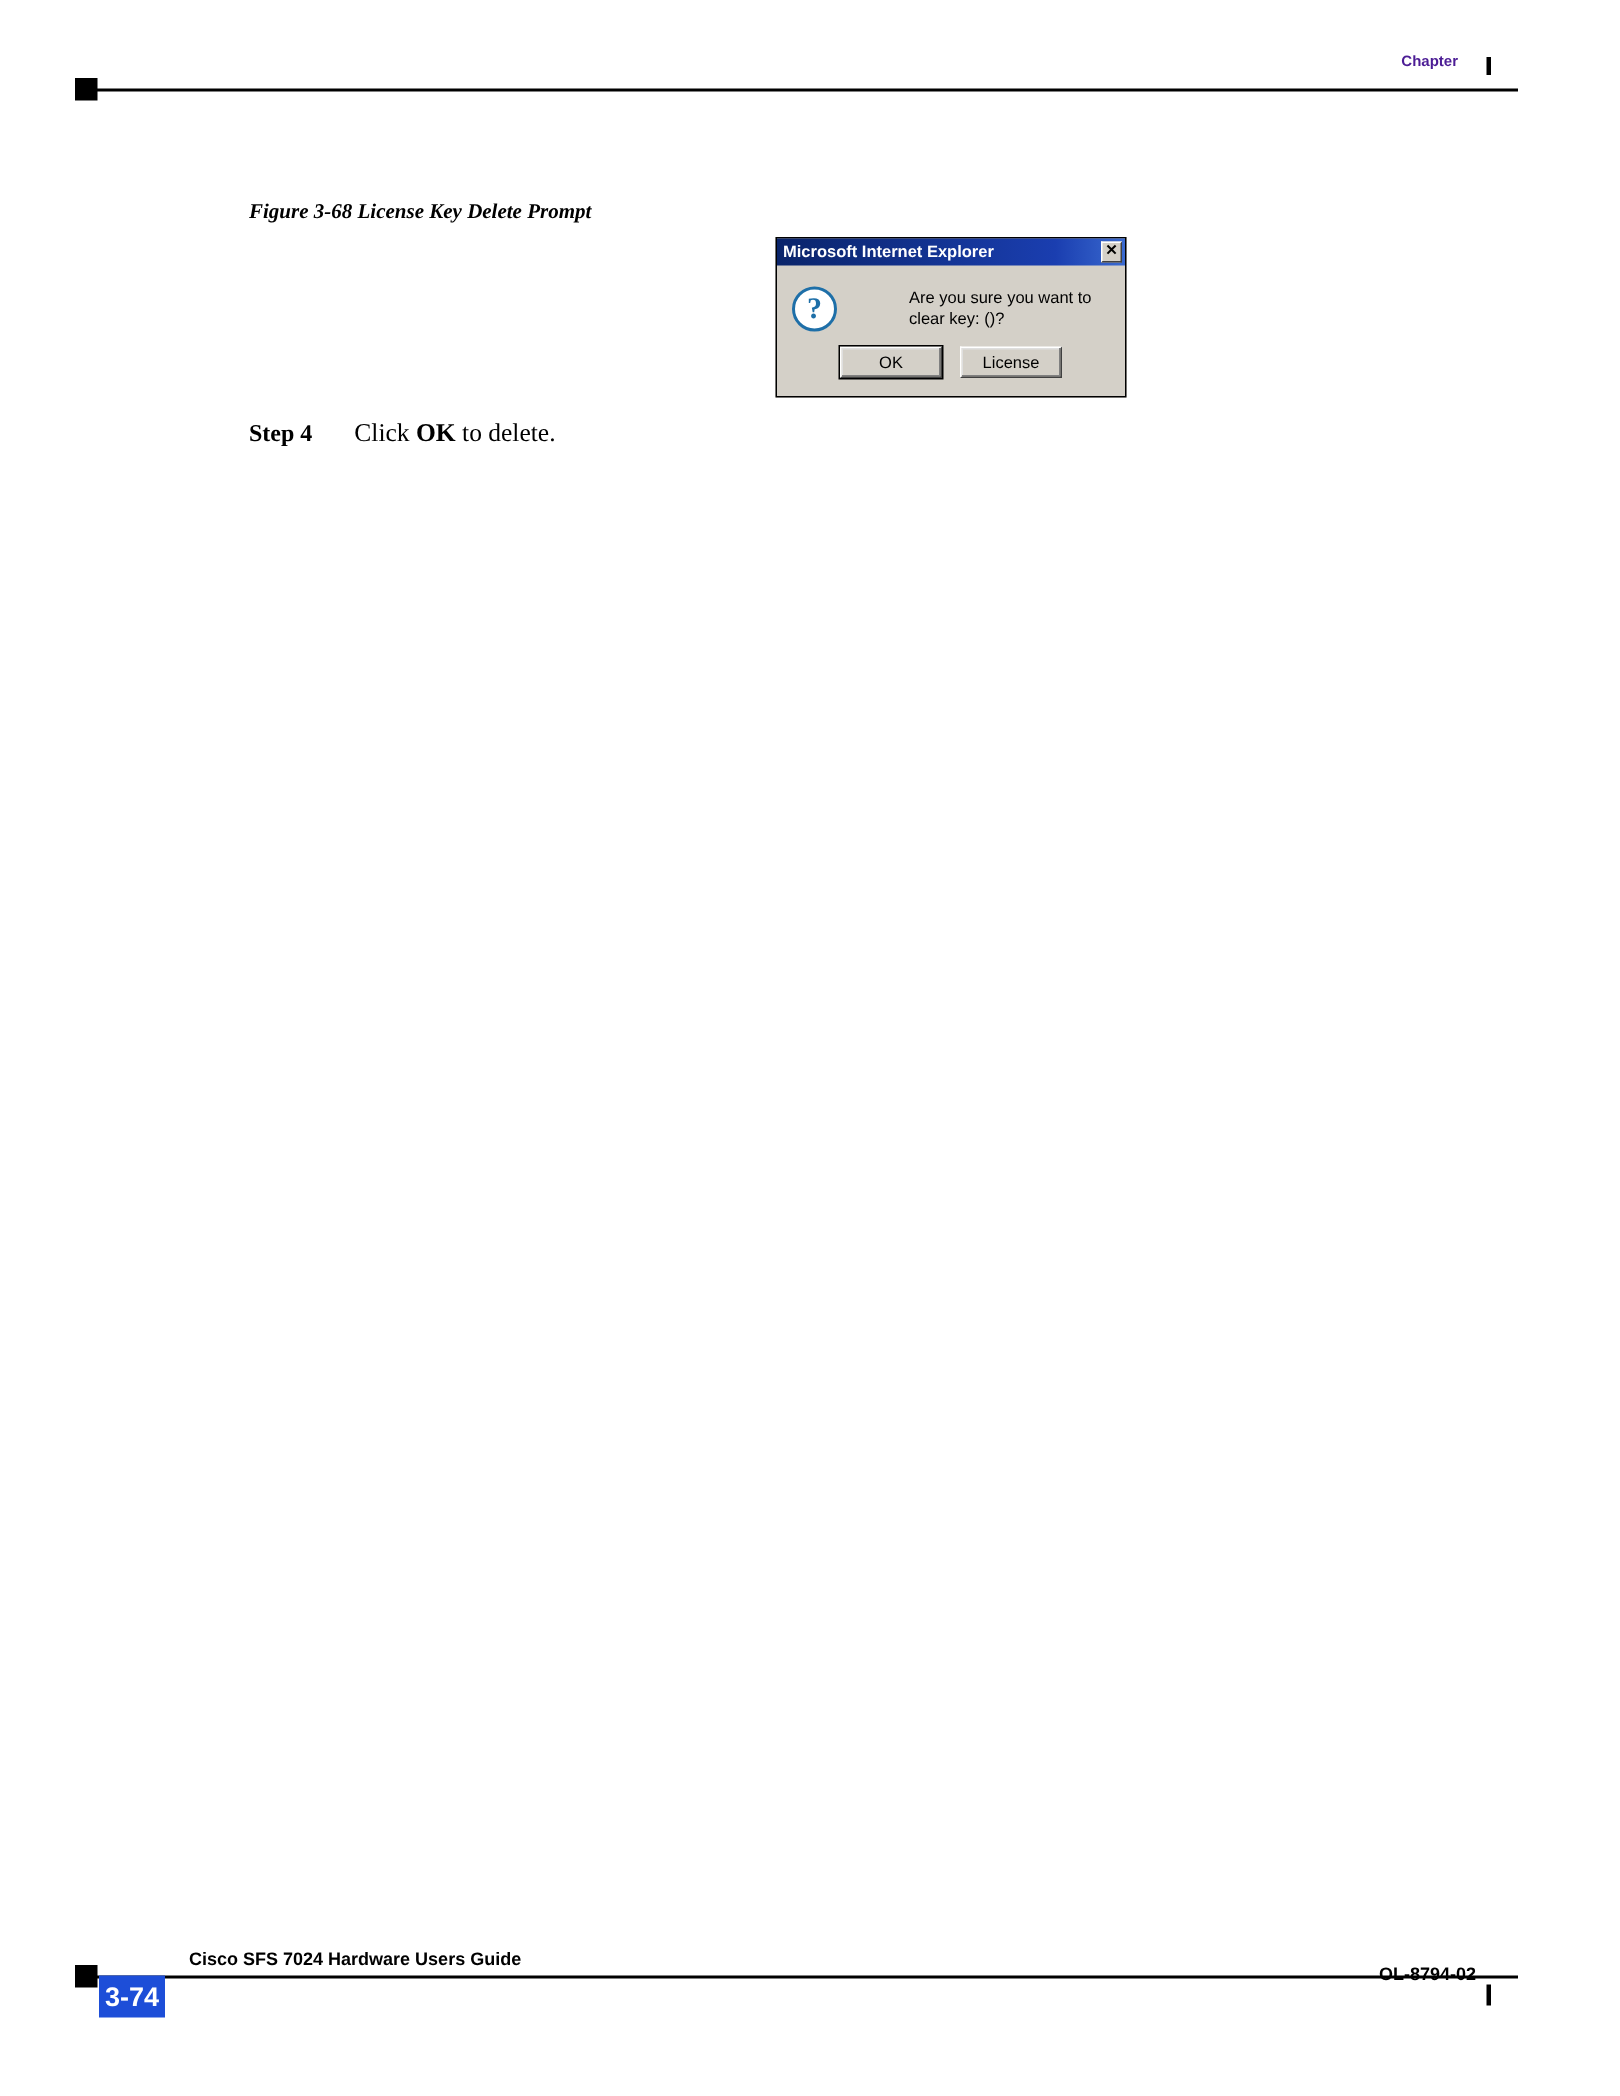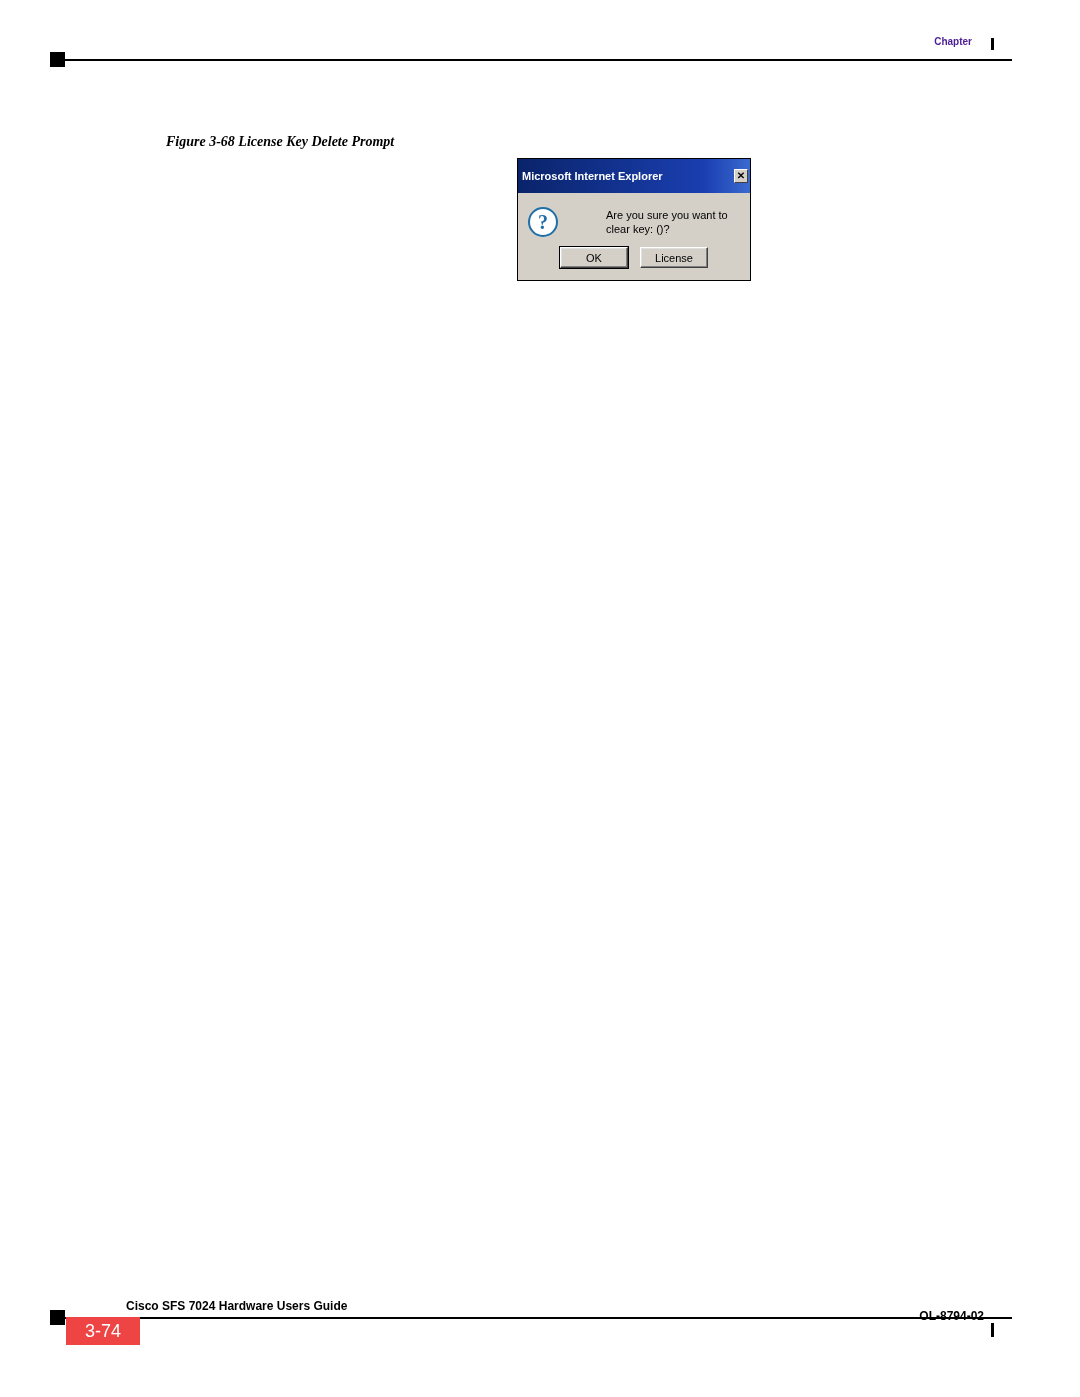--- a/index.html
+++ b/index.html
@@ -83,21 +83,21 @@
     border: 1px solid #000;
     background: #d4d0c8;
     font-family: Tahoma, Arial, sans-serif;
     font-size: 11px;
     color: #000;
   }
   .dialog .titlebar {
     display: flex;
     align-items: center;
     justify-content: space-between;
-    height: 34px;
+    height: 18px;
     background: linear-gradient(90deg, #0a246a 0%, #1a3eb0 80%, #3a6ad0 100%);
     padding: 0 2px 0 4px;
   }
   .dialog .titlebar .ttl {
     color: #fff;
     font-weight: 700;
     font-size: 11px;
   }
   .dialog .titlebar .xbtn {
     width: 14px;
@@ -213,26 +213,26 @@
     left: 0;
     top: 11px;
     width: 15px;
     height: 15px;
     background: #000;
   }
   .footer .pgbox {
     position: absolute;
     left: 16px;
     top: 18px;
-    width: 74px;
+    width: 44px;
     height: 28px;
-    background: #ef4444;
+    background: #1d4ed8;
     color: #fff;
     font-family: Arial, Helvetica, sans-serif;
-    font-weight: 400;
+    font-weight: 700;
     font-size: 18px;
     display: flex;
     align-items: center;
     justify-content: center;
   }
   .footer .docid {
     position: absolute;
     right: 28px;
     top: 10px;
     font-family: Arial, Helvetica, sans-serif;
@@ -282,20 +282,26 @@
           <div class="dlgbtn def">
             <span>OK</span>
           </div>
           <div class="dlgbtn">
             <span>License</span>
           </div>
         </div>
       </div>
     </div>
 
+    <div class="step-row">
+      <span class="step-lbl">Step 4</span>
+      <span class="step-txt">
+        <span>Click </span><span class="b">OK</span><span> to delete.</span>
+      </span>
+    </div>
   </div>
 
   <div class="footer">
     <span class="guide">Cisco SFS 7024 Hardware Users Guide</span>
     <div class="rule"></div>
     <div class="sq"></div>
     <div class="pgbox">
       <span>3-74</span>
     </div>
     <span class="docid">OL-8794-02</span>

